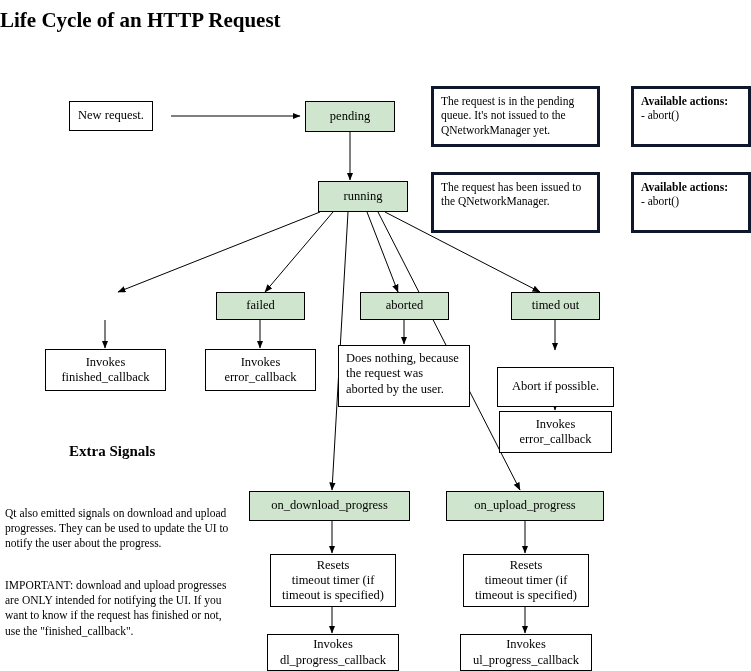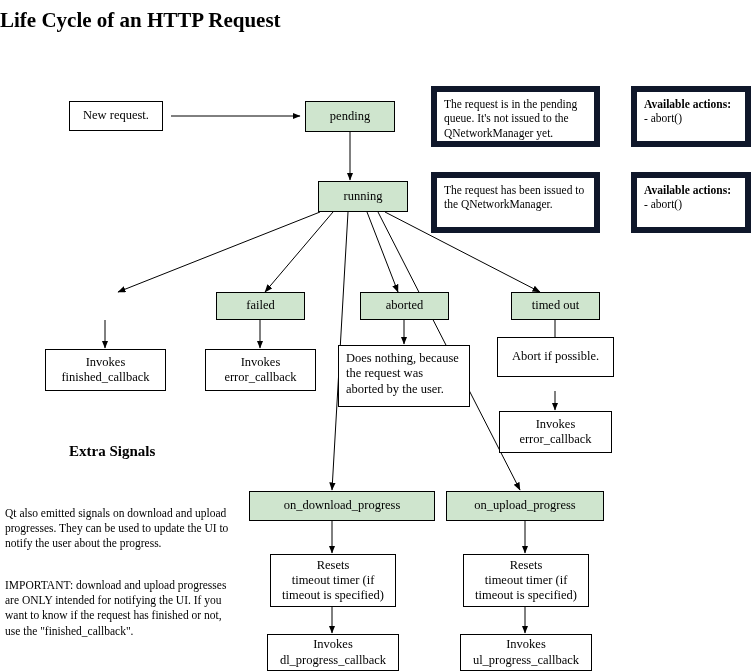--- a/index.html
+++ b/index.html
@@ -50,21 +50,21 @@
     left: 0;
     top: 8px;
     width: 751px;
     font-size: 21px;
     font-weight: bold;
     font-family: "Liberation Serif", serif;
   }
   .note {
     position: absolute;
     box-sizing: border-box;
-    border: 6px solid #0f172a;
+    border: 3px solid #0f172a;
     background: #ffffff;
     font-size: 11.5px;
     line-height: 1.25;
     padding: 5px 7px;
     font-family: "Liberation Serif", serif;
     text-align: left;
   }
   .note .bold {
     font-weight: bold;
   }
@@ -127,21 +127,21 @@
       <path d="M332,521 L332,553"></path>
 
       <path d="M525,521 L525,553"></path>
 
       <path d="M332,607 L332,633"></path>
 
       <path d="M525,607 L525,633"></path>
     </g>
   </svg>
 
-  <div class="node" style="left:69px; top:101px; width:94px; height:30px;">
+  <div class="node" style="left:69px; top:101px; width:84px; height:30px;">
     <span>New request.</span>
   </div>
 
   <div class="node state" style="left:305px; top:101px; width:90px; height:31px;">
     <span>pending</span>
   </div>
 
   <div class="node state" style="left:318px; top:181px; width:90px; height:31px;">
     <span>running</span>
   </div>
@@ -168,30 +168,30 @@
     <span>Invokes
 error_callback</span>
   </div>
 
   <div class="node" style="left:338px; top:345px; width:132px; height:62px; justify-content:flex-start; text-align:left; white-space:pre-line; padding:5px 7px; align-items:flex-start;">
     <span>Does nothing, because
 the request was
 aborted by the user.</span>
   </div>
 
-  <div class="node" style="left:497px; top:337px; width:117px; height:40px;">
+  <div class="node" style="left:497px; top:367px; width:117px; height:40px;">
     <span>Abort if possible.</span>
   </div>
 
   <div class="node" style="left:499px; top:411px; width:113px; height:42px; white-space:pre-line;">
     <span>Invokes
 error_callback</span>
   </div>
 
-  <div class="node state" style="left:249px; top:491px; width:186px; height:30px;">
+  <div class="node state" style="left:249px; top:491px; width:161px; height:30px;">
     <span>on_download_progress</span>
   </div>
 
   <div class="node state" style="left:446px; top:491px; width:158px; height:30px;">
     <span>on_upload_progress</span>
   </div>
 
   <div class="node" style="left:270px; top:554px; width:126px; height:53px; white-space:pre-line;">
     <span>Resets
 timeout timer (if

